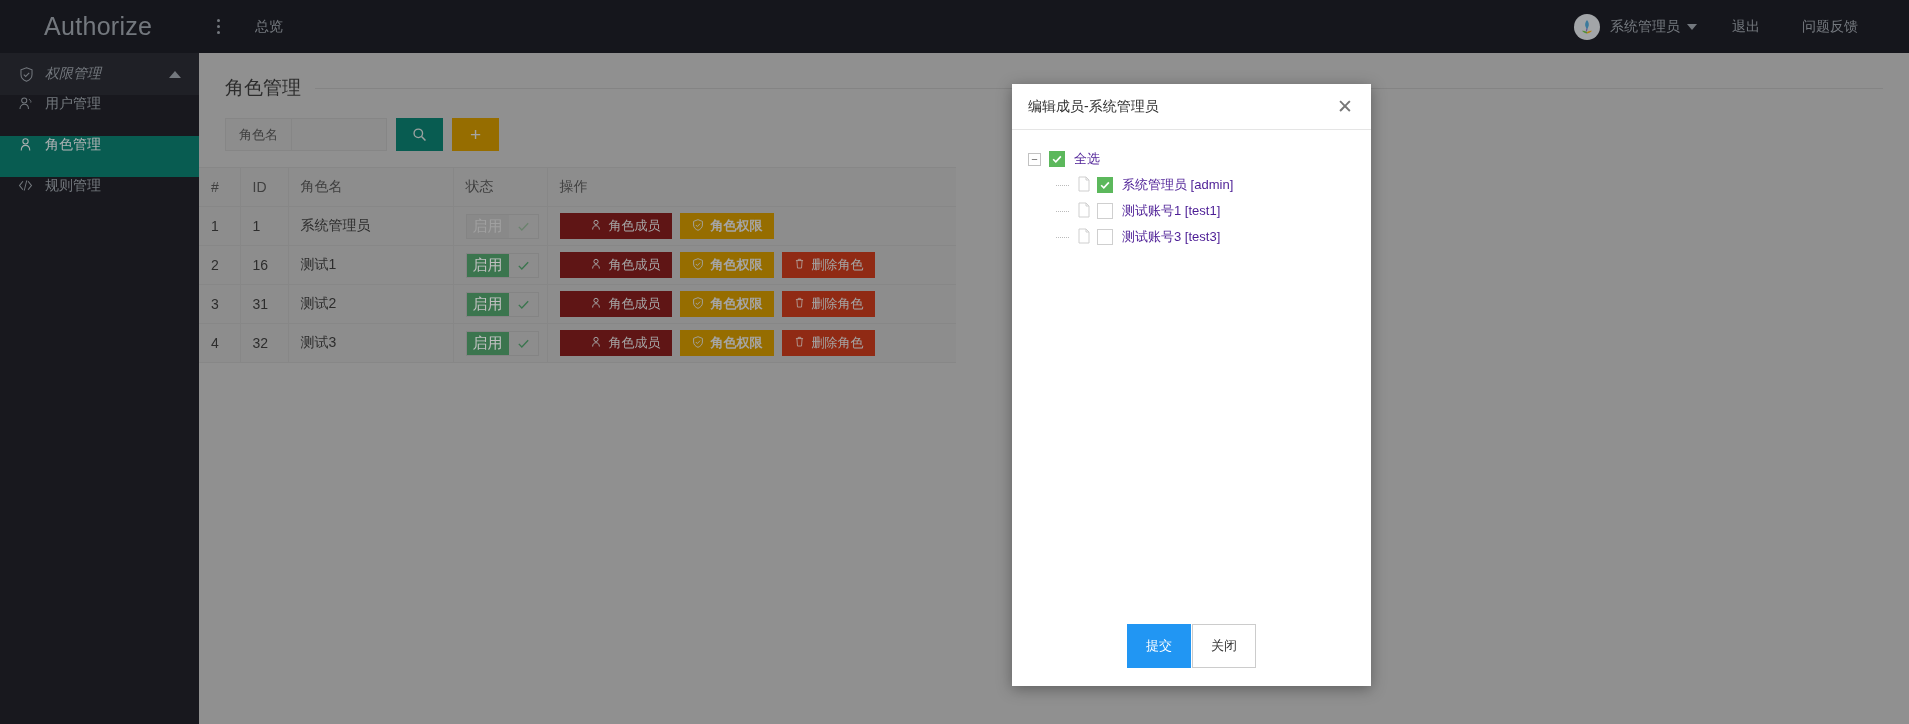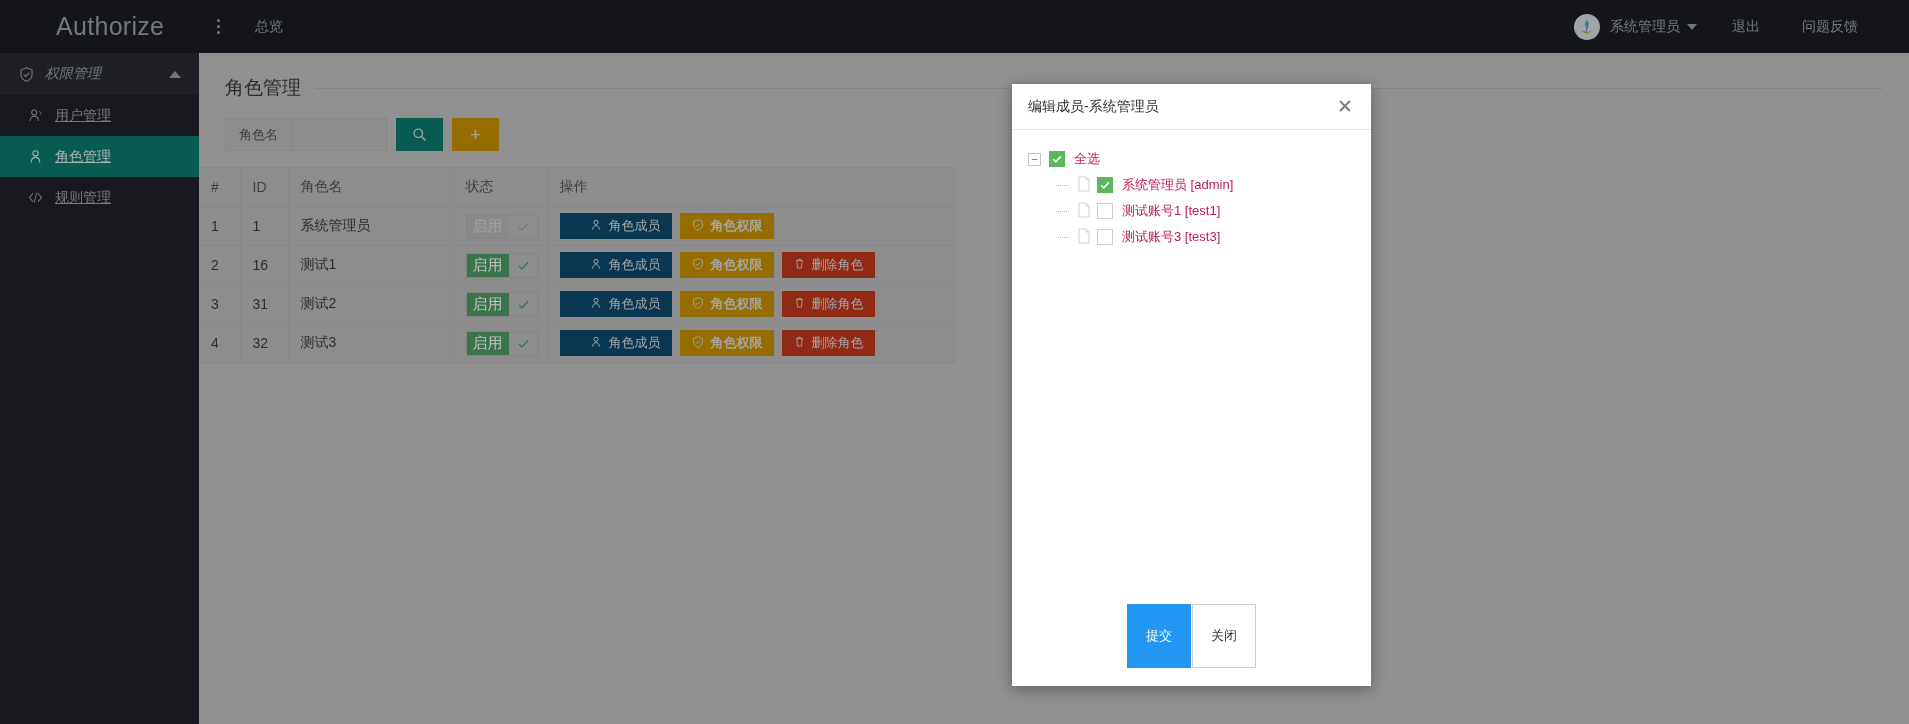--- a/index.html
+++ b/index.html
@@ -12,21 +12,21 @@
   #app { position: relative; width: 1909px; height: 724px; }
 
   
   .topbar {
     position: absolute; top: 0; left: 0; width: 1909px; height: 53px;
     background: #1d1e26;
     display: flex; align-items: center;
   }
   .brand {
     width: 199px; height: 53px;
-    display: flex; align-items: center; padding-left: 56px;
+    display: flex; align-items: center; padding-left: 44px;
     color: #9aa0a8; font-size: 25px; letter-spacing: .3px;
     font-family: "Liberation Sans", sans-serif;
   }
   .topbar-left { display: flex; align-items: center; height: 65px; }
   .kebab {
     width: 38px; height: 53px; display: flex; flex-direction: column;
     align-items: center; justify-content: center; gap: 3px; cursor: pointer;
   }
   .kebab i { width: 3px; height: 3px; background: #9aa0a8; border-radius: 50%; display: block; }
   .nav-overview {
@@ -64,22 +64,22 @@
     height: 42px; display: flex; align-items: center; padding: 0 18px 0 18px;
     color: #9aa0a8; font-size: 14px; background: #2a2b33; cursor: pointer; font-style: italic;
   }
   .side-group .label { margin-left: 10px; }
   .side-group .arrow {
     margin-left: auto; width: 0; height: 0;
     border-left: 6px solid transparent; border-right: 6px solid transparent;
     border-bottom: 7px solid #9aa0a8;
   }
   .side-item {
-    height: 41px; display: flex; align-items: center; padding-left: 27px;
-    color: #9aa0a8; font-size: 14px; cursor: pointer; background: #202128; text-decoration: underline;
+    height: 41px; display: flex; align-items: flex-start; padding-left: 17px;
+    color: #9aa0a8; font-size: 14px; cursor: pointer; background: #202128;
   }
   .side-item.active { background: #0b7b6c; color: #e8ecef; }
   .side-item .label { margin-left: 11px; }
   .side-ico { width: 17px; height: 17px; display: block; }
 
   
   .main {
     position: absolute; top: 53px; left: 199px; width: 1710px; height: 671px;
     background: #c0c0c0;
   }
@@ -144,21 +144,21 @@
     background: #bdbdbd;
   }
 
   .ops { display: flex; gap: 8px; align-items: center; }
   .opbtn {
     display: inline-flex; align-items: center; gap: 6px; height: 26px;
     padding: 0 11px; font-size: 13px; color: #dcdcdc; border: none;
     cursor: pointer; white-space: nowrap;
     font-family: "Liberation Sans", sans-serif;
   }
-  .opbtn.member { background: #0c4a6e; padding-left: 29px; }
+  .opbtn.member { background: #7f1d1d; padding-left: 29px; }
   .opbtn.perm { background: #c89200; font-weight: bold; }
   .opbtn.del { background: #c0391b; }
 
   
   .overlay {
     position: absolute; inset: 0; background: rgba(0,0,0,0.25);
   }
   .modal {
     position: absolute; left: 1012px; top: 84px; width: 359px; height: 602px;
     background: #fff; box-shadow: 0 3px 14px rgba(0,0,0,.35);
@@ -177,21 +177,21 @@
   .modal-footer {
     padding: 0 16px 18px 16px; display: flex; justify-content: center; gap: 1px;
   }
   .btn-submit {
     background: #2196f3; color: #fff; border: 1px solid #2196f3;
     font-size: 13px; padding: 7px 18px; cursor: pointer;
     font-family: "Liberation Sans", sans-serif;
   }
   .btn-close {
     background: #fff; color: #333; border: 1px solid #ccc;
-    font-size: 13px; padding: 22px 18px; cursor: pointer;
+    font-size: 13px; padding: 12px 18px; cursor: pointer;
     font-family: "Liberation Sans", sans-serif;
   }
 
   
   .tree { font-size: 13px; color: #333; }
   .tree-row { display: flex; align-items: center; height: 26px; }
   .tree-row.child { padding-left: 28px; }
   .expander {
     width: 13px; height: 13px; border: 1px solid #c2c2c2; background: #fff;
     display: flex; align-items: center; justify-content: center;
@@ -204,21 +204,21 @@
     content: ""; position: absolute; left: 0; top: 6px; width: 13px;
     border-top: 1px dotted #bbb;
   }
   .doc-ico { width: 14px; height: 16px; margin-right: 6px; }
   .cb {
     width: 16px; height: 16px; border: 1px solid #cfcfcf; background: #fff;
     display: flex; align-items: center; justify-content: center; margin-right: 9px;
     cursor: pointer;
   }
   .cb.checked { background: #5cb85c; border-color: #5cb85c; }
-  .tree-label { color: #be185d; }
+  .tree-label { color: #4c1d95; }
 </style>
 </head>
 <body>
 
 <div id="app">
 
   <div class="topbar">
     <div class="brand">Authorize</div>
     <div class="topbar-left">
       <div class="kebab">

